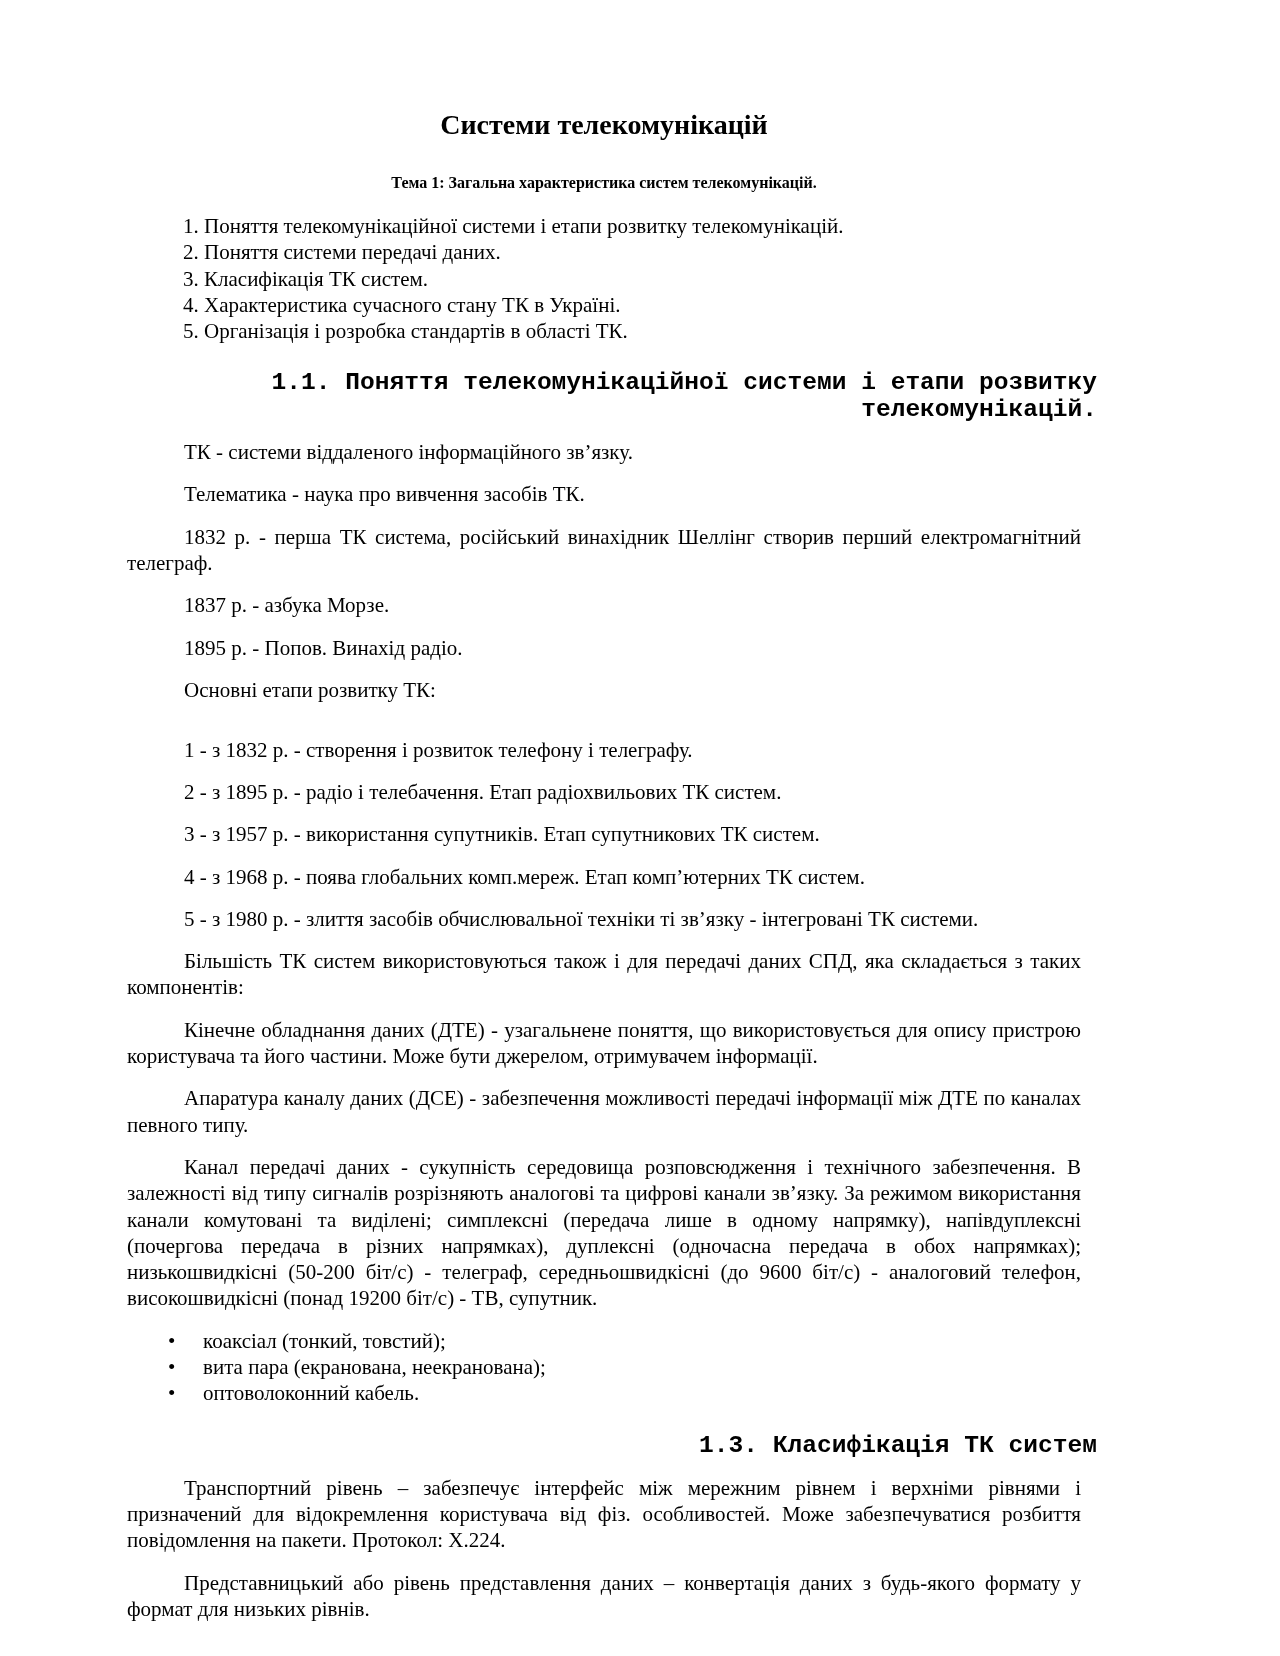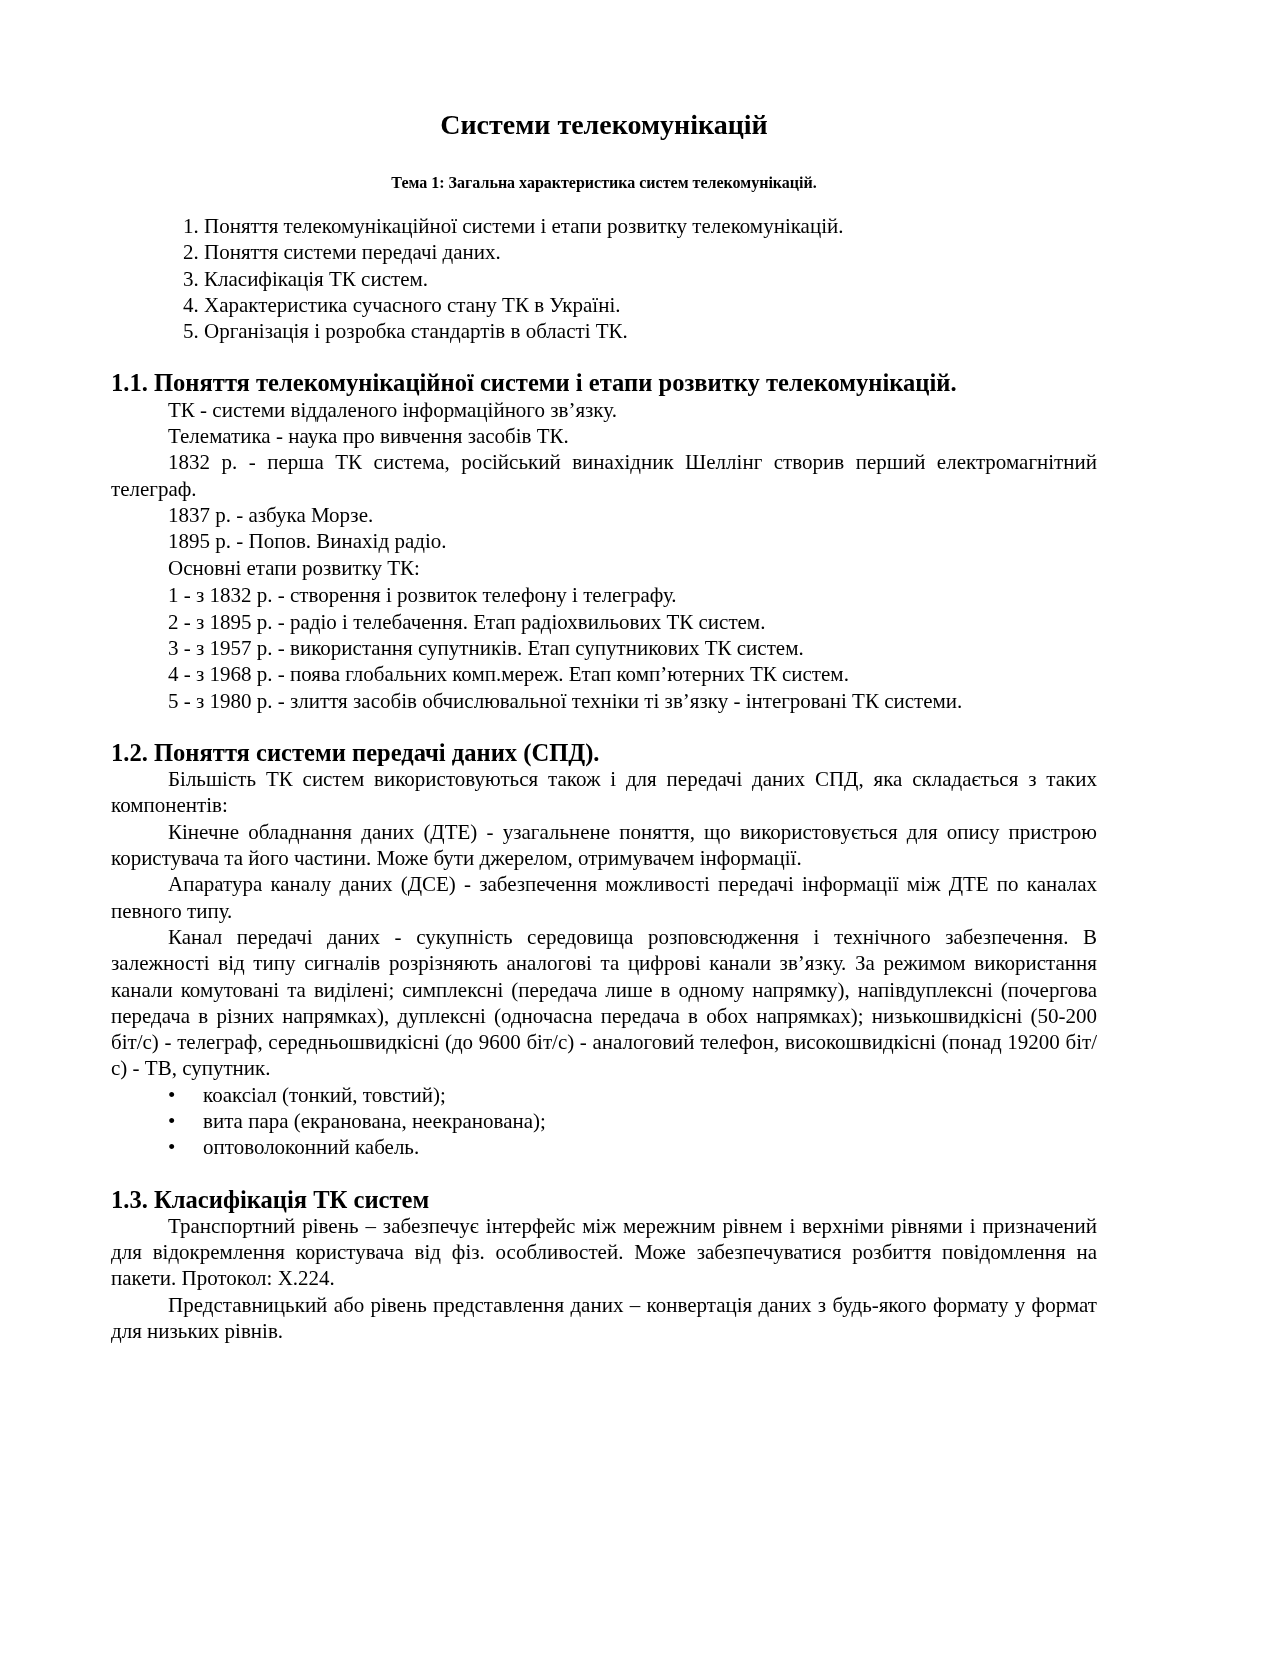--- a/index.html
+++ b/index.html
@@ -5,22 +5,22 @@
   html, body { margin: 0; padding: 0; background: #ffffff; }
   body { width: 1280px; height: 1656px; position: relative; overflow: hidden; }
   .page {
     position: absolute; left: 111px; top: 108px; width: 986px;
     font-family: "Liberation Serif", serif; color: #000; font-size: 21px; line-height: 26.3px;
   }
   .title { text-align: center; font-weight: bold; font-size: 28px; line-height: 34px; margin: 0 0 26px 0; }
   .topic { text-align: center; font-weight: bold; font-size: 16px; line-height: 30px; margin: 0; }
   .plan { margin: 15px; padding: 0; list-style: none; }
   .plan li { padding-left: 57px; }
-  .sec-h { text-align: left; font-weight: bold; margin: 26px 0 0 0; }
-  p { margin: 0; text-align: justify; text-indent: 57px; }
+  .sec-h { text-align: right; font-weight: bold; margin: 26px 0 0 0; font-family: Liberation Mono, monospace; }
+  p { margin: 16px; text-align: justify; text-indent: 57px; }
   p.left { text-align: left; }
   .bullets { list-style: none; margin: 0; padding: 0; }
   .bullets li { position: relative; padding-left: 92px; }
   .bullets li .dot { position: absolute; left: 57px; }
   .gap { height: 1.5px; }
 </style>
 </head>
 <body>
 
 <div class="page">
@@ -45,21 +45,20 @@
     <p class="left">Основні етапи розвитку ТК:</p>
     <div class="gap"></div>
     <p class="left">1 - з 1832 р. - створення і розвиток телефону і телеграфу.</p>
     <p class="left">2 - з 1895 р. - радіо і телебачення. Етап радіохвильових ТК систем.</p>
     <p class="left">3 - з 1957 р. - використання супутників. Етап супутникових ТК систем.</p>
     <p class="left">4 - з 1968 р. - поява глобальних комп.мереж. Етап комп’ютерних ТК систем.</p>
     <p class="left">5 - з 1980 р. - злиття засобів обчислювальної техніки ті зв’язку - інтегровані ТК системи.</p>
   </section>
 
   <section>
-    <h3 class="sec-h">1.2. Поняття системи передачі даних (СПД).</h3>
     <p>Більшість ТК систем використовуються також і для передачі даних СПД, яка складається з таких компонентів:</p>
     <p>Кінечне обладнання даних (ДТЕ) - узагальнене поняття, що використовується для опису пристрою користувача та його частини. Може бути джерелом, отримувачем інформації.</p>
     <p>Апаратура каналу даних (ДСЕ) - забезпечення можливості передачі інформації між ДТЕ по каналах певного типу.</p>
     <p>Канал передачі даних - сукупність середовища розповсюдження і технічного забезпечення. В залежності від типу сигналів розрізняють аналогові та цифрові канали зв’язку. За режимом використання канали комутовані та виділені; симплексні (передача лише в одному напрямку), напівдуплексні (почергова передача в різних напрямках), дуплексні (одночасна передача в обох напрямках); низькошвидкісні (50-200 біт/с) - телеграф, середньошвидкісні (до 9600 біт/с) - аналоговий телефон, високошвидкісні (понад 19200 біт/с) - ТВ, супутник.</p>
     <ul class="bullets">
       <li><span class="dot">•</span><span>коаксіал (тонкий, товстий);</span></li>
       <li><span class="dot">•</span><span>вита пара (екранована, неекранована);</span></li>
       <li><span class="dot">•</span><span>оптоволоконний кабель.</span></li>
     </ul>
   </section>

